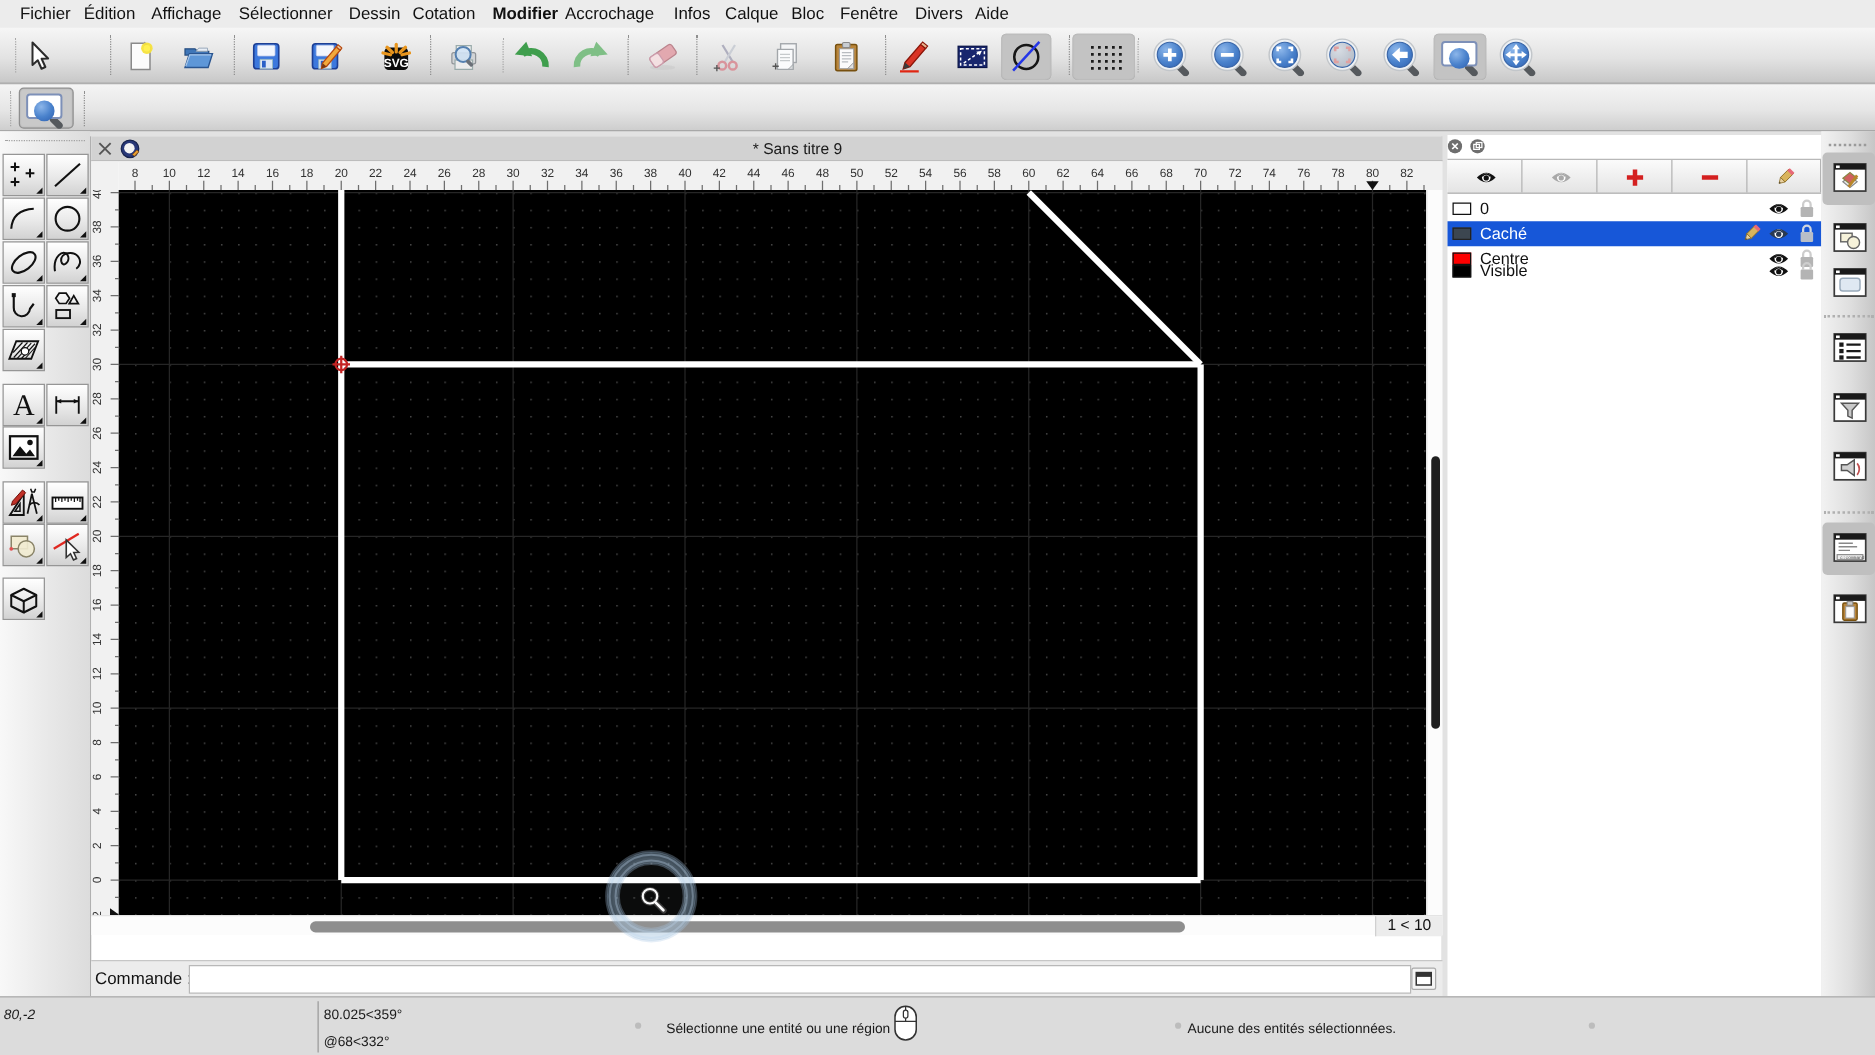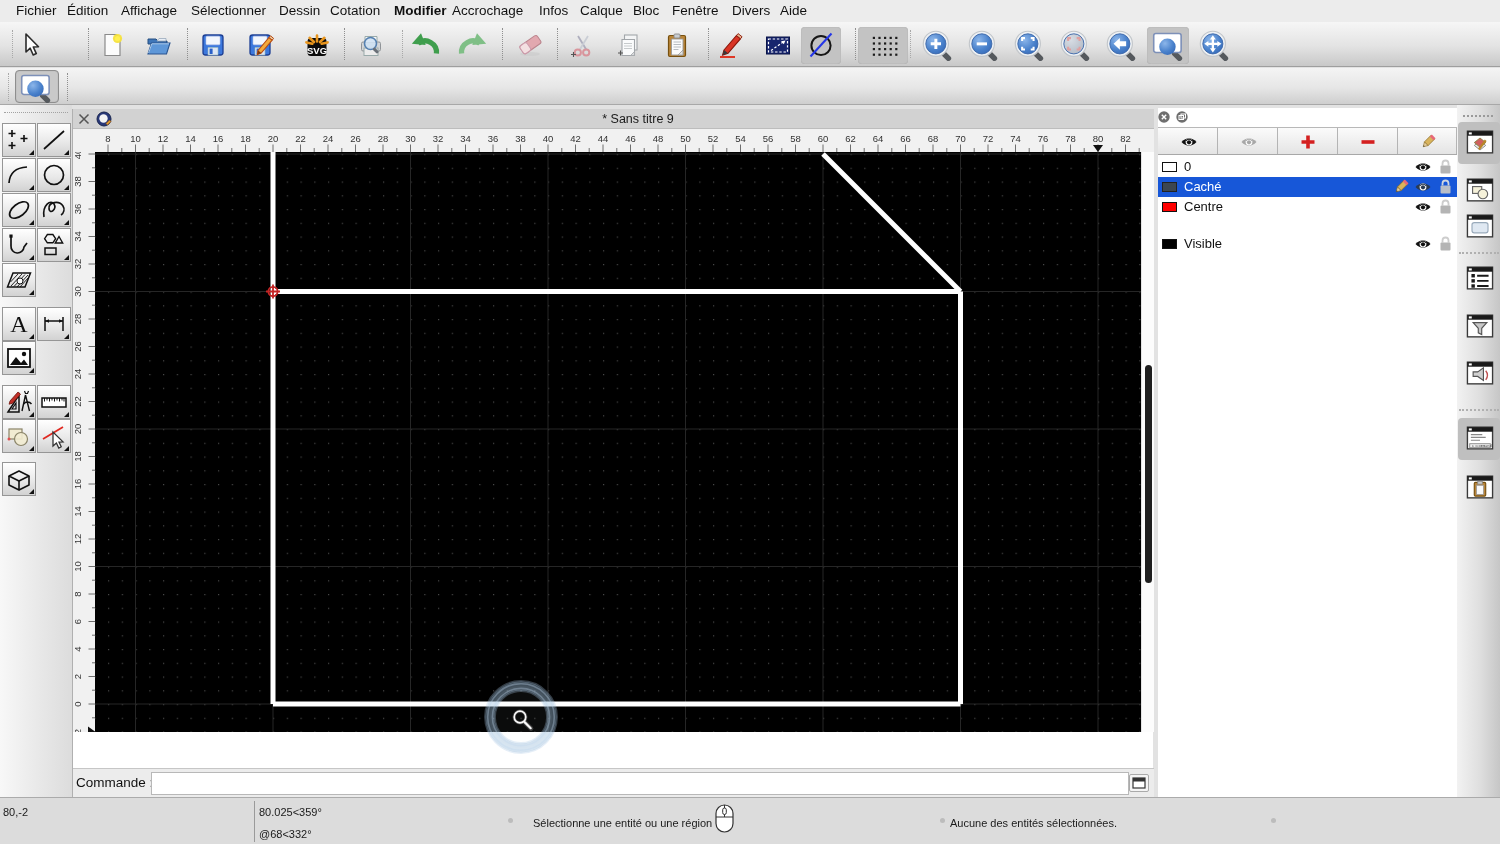--- a/index.html
+++ b/index.html
@@ -690,20 +690,24 @@
           <path d="M178,552 H865.5"></path>
         </g>
         <g stroke="#c42424" stroke-width="1.8" fill="none">
           <circle cx="178" cy="139.5" r="4.6"></circle>
           <path d="M171,139.5 h14 M178,132.5 v14"></path>
         </g>
       </svg></div>
     <div id="vscroll">
       <div id="vthumb"></div>
     </div>
+    <div id="hscrollrow">
+      <div id="hthumb"></div>
+      <div id="pgind">1 &lt; 10</div>
+    </div>
     <div id="cmdrow">
       <span style="position:absolute;left:3px;top:6px;font-size:13.5px;color:#111;">Commande :</span>
       <div id="cmdinput"></div>
       <div id="cmdbtn">
         <svg width="14" height="12" style="position:absolute;left:2px;top:2px;">
           <rect x="1" y="1" width="12" height="10" fill="#fff" stroke="#333" stroke-width="1.2"></rect>
           <rect x="1" y="1" width="12" height="3.5" fill="#333"></rect>
         </svg>
       </div>
     </div>
@@ -794,21 +798,21 @@
         <path d="M0.5,7 Q8,-0.5 15.5,7 Q8,14.5 0.5,7 Z" fill="#2a3a50"></path>
         <circle cx="8" cy="7" r="3.4" fill="#fff"></circle>
         <circle cx="8" cy="7.3" r="2.1" fill="#2a3a50"></circle>
         <path d="M4.8,6 a3.8,3.8 0 0 1 6.4,0" fill="none" stroke="#2a3a50" stroke-width="1.2"></path>
       </svg>
       <svg width="13" height="15" style="position:absolute;left:281px;top:2px;">
         <path d="M3.5,6.5 v-2 a3,3 0 0 1 6,0 v2" fill="none" stroke="#d0d6e0" stroke-width="1.8"></path>
         <rect x="1.5" y="6.5" width="10" height="8" rx="1" fill="#b8bec8"></rect>
       </svg>
     </div>
-    <div class="lrow" style="top:126px;">
+    <div class="lrow" style="top:99px;">
       <div class="lsw" style="background:#000;border-color:#111;"></div>
       <span class="lname">Visible</span>
       <svg width="16" height="14" style="position:absolute;left:257px;top:3px;">
         <path d="M0.5,7 Q8,-0.5 15.5,7 Q8,14.5 0.5,7 Z" fill="#111"></path>
         <circle cx="8" cy="7" r="3.4" fill="#fff"></circle>
         <circle cx="8" cy="7.3" r="2.1" fill="#111"></circle>
         <path d="M4.8,6 a3.8,3.8 0 0 1 6.4,0" fill="none" stroke="#111" stroke-width="1.2"></path>
       </svg>
       <svg width="13" height="15" style="position:absolute;left:281px;top:2px;">
         <path d="M3.5,6.5 v-2 a3,3 0 0 1 6,0 v2" fill="none" stroke="#cdcdcd" stroke-width="1.8"></path>
@@ -900,21 +904,21 @@
         <rect x="3" y="4.5" width="22" height="19" fill="#fff" stroke="#3a3a3a" stroke-width="1.2"></rect>
         <rect x="3" y="4.5" width="22" height="4" fill="#1a1a1a"></rect>
         <rect x="4.2" y="5.6" width="2.6" height="1.8" fill="#fff"></rect>
         <rect x="9" y="10" width="10" height="12" rx="1" fill="#b9853a" stroke="#77500f" stroke-width="1"></rect>
         <rect x="12" y="9" width="4" height="2.5" fill="#ccc" stroke="#888" stroke-width=".7"></rect>
         <rect x="11" y="12.5" width="6" height="8" fill="#fafafa" stroke="#999" stroke-width=".7"></rect>
       </svg>
     </div>
   </div>
 <div id="status">
-    <div class="t" style="left:3px;top:8px;">80,-2</div>
+    <div class="t" style="left:3px;top:8px;font-style:italic;">80,-2</div>
     <div class="t" style="left:3px;top:30px;margin-top:18px;">@60,-32</div>
     <div style="position:absolute;left:254px;top:3px;width:0;height:41px;border-left:1px solid #9a9a9a;"></div>
     <div class="t" style="left:259px;top:8px;">80.025&lt;359°</div>
     <div class="t" style="left:259px;top:30px;">@68&lt;332°</div>
     <div class="dot" style="left:508px;top:20px;"></div>
     <div class="t" style="left:533px;top:19px;">Sélectionne une entité ou une région</div>
     <svg width="24" height="32" style="position:absolute;left:713px;top:5px;">
       <rect x="3" y="2" width="17" height="27" rx="8.5" fill="#fff" stroke="#333" stroke-width="1.2"></rect>
       <path d="M3,14 h17" stroke="#333" stroke-width="1"></path>
       <path d="M11.5,2 v12" stroke="#333" stroke-width="1"></path>

